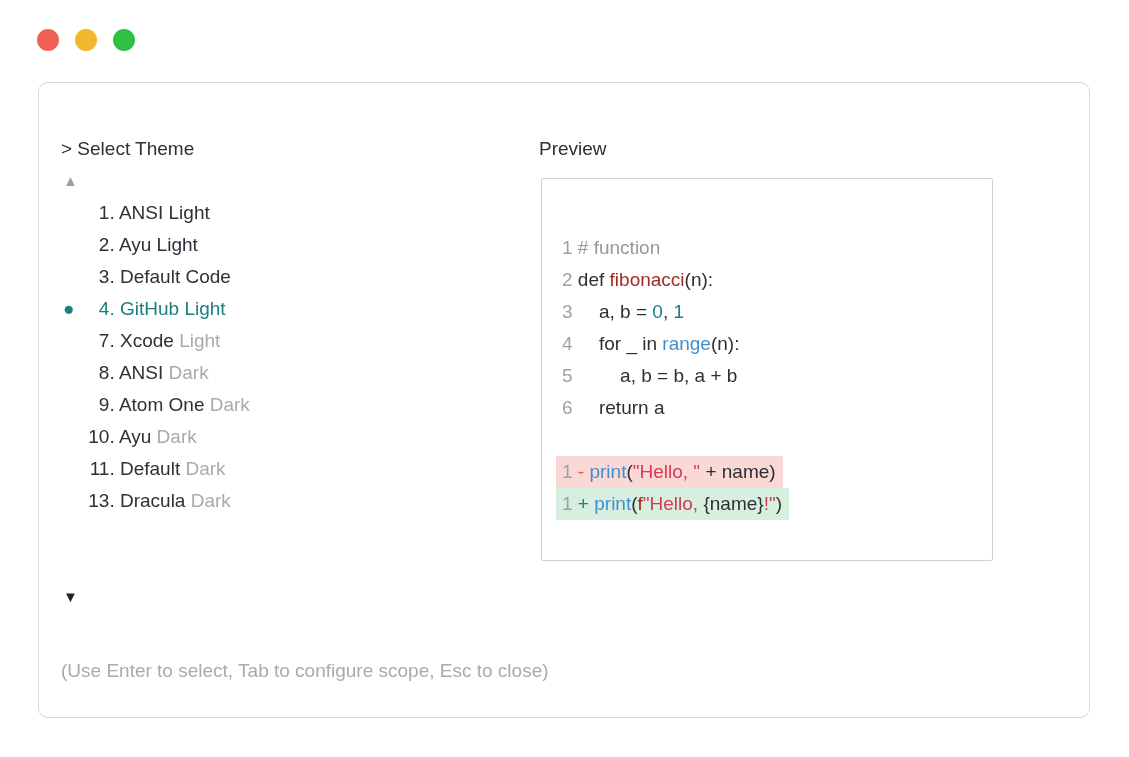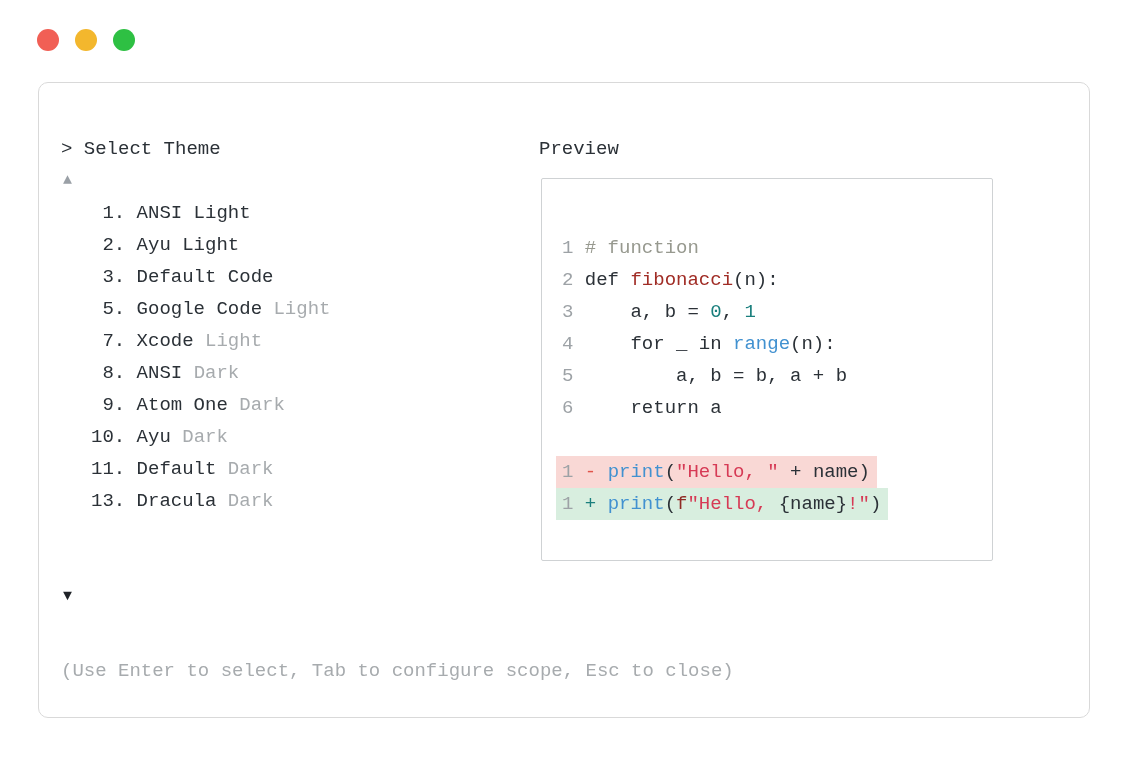--- a/index.html
+++ b/index.html
@@ -1,33 +1,33 @@
 <!DOCTYPE html>
 <html><head>
 <meta charset="utf-8">
 <style>
   html,body{margin:0;padding:0;background:#ffffff;}
   .stage{
     position:relative;width:1129px;height:757px;background:#ffffff;overflow:hidden;
-    font-family:Liberation Mono, monospace;
+    font-family:Liberation Sans, sans-serif;
     font-size:19px;color:#2b3137;border-radius:26px;
   }
   
   .traffic{position:absolute;left:37px;top:29px;display:flex;gap:16px;}
   .light{width:22px;height:22px;border-radius:50%;}
   
   .panel{
     position:absolute;left:38px;top:82px;width:1052px;height:636px;
     border:1.5px solid #d9d9d9;border-radius:10px;background:#ffffff;box-sizing:border-box;
   }
   .prompt{position:absolute;left:22px;top:50px;height:32px;line-height:32px;white-space:pre;}
   .scroll-arrow{position:absolute;left:24px;height:24px;line-height:24px;font-size:15px;}
   .scroll-up{top:86px;color:#9aa0a6;}
   .scroll-down{top:502px;color:#1f2328;}
-  .theme-list{position:absolute;left:32px;top:114px;}
+  .theme-list{position:absolute;left:24px;top:114px;}
   .theme-row{height:32px;line-height:32px;white-space:pre;color:#2b3137;cursor:default;}
   .theme-row.selected{color:#1a7f7d;}
   .marker{display:inline-block;width:20px;color:#1a7f7d;}
   .num{display:inline-block;width:3ch;text-align:right;}
   .muted{color:#a7abae;}
   .hint{position:absolute;left:22px;top:560px;height:32px;line-height:32px;color:#a7abae;white-space:pre;margin-top:12px;}
   
   .preview-title{position:absolute;left:500px;top:50px;height:32px;line-height:32px;}
   .preview-box{
     position:absolute;left:502px;top:95px;width:452px;height:383px;
@@ -62,21 +62,21 @@
   <div class="panel">
 
     <div class="prompt">&gt; Select Theme</div>
 
     <div class="scroll-arrow scroll-up">▲</div>
 
     <div class="theme-list">
         <div class="theme-row"><span class="marker"></span><span class="num">1.</span> <span class="">ANSI Light</span></div>
         <div class="theme-row"><span class="marker"></span><span class="num">2.</span> <span class="">Ayu Light</span></div>
         <div class="theme-row"><span class="marker"></span><span class="num">3.</span> <span class="">Default Code</span></div>
-        <div class="theme-row"><span class="marker"></span><span class="num">5.</span> <span class="">Google Code</span> <span class="muted">Light</span></div>
+        <div class="theme-row selected"><span class="marker">●</span><span class="num">4.</span> <span class="">GitHub Light</span></div>
         <div class="theme-row"><span class="marker"></span><span class="num">7.</span> <span class="">Xcode</span> <span class="muted">Light</span></div>
         <div class="theme-row"><span class="marker"></span><span class="num">8.</span> <span class="">ANSI</span> <span class="muted">Dark</span></div>
         <div class="theme-row"><span class="marker"></span><span class="num">9.</span> <span class="">Atom One</span> <span class="muted">Dark</span></div>
         <div class="theme-row"><span class="marker"></span><span class="num">10.</span> <span class="">Ayu</span> <span class="muted">Dark</span></div>
         <div class="theme-row"><span class="marker"></span><span class="num">11.</span> <span class="">Default</span> <span class="muted">Dark</span></div>
         <div class="theme-row"><span class="marker"></span><span class="num">13.</span> <span class="">Dracula</span> <span class="muted">Dark</span></div>
       </div>
 
     <div class="scroll-arrow scroll-down">▼</div>
 

